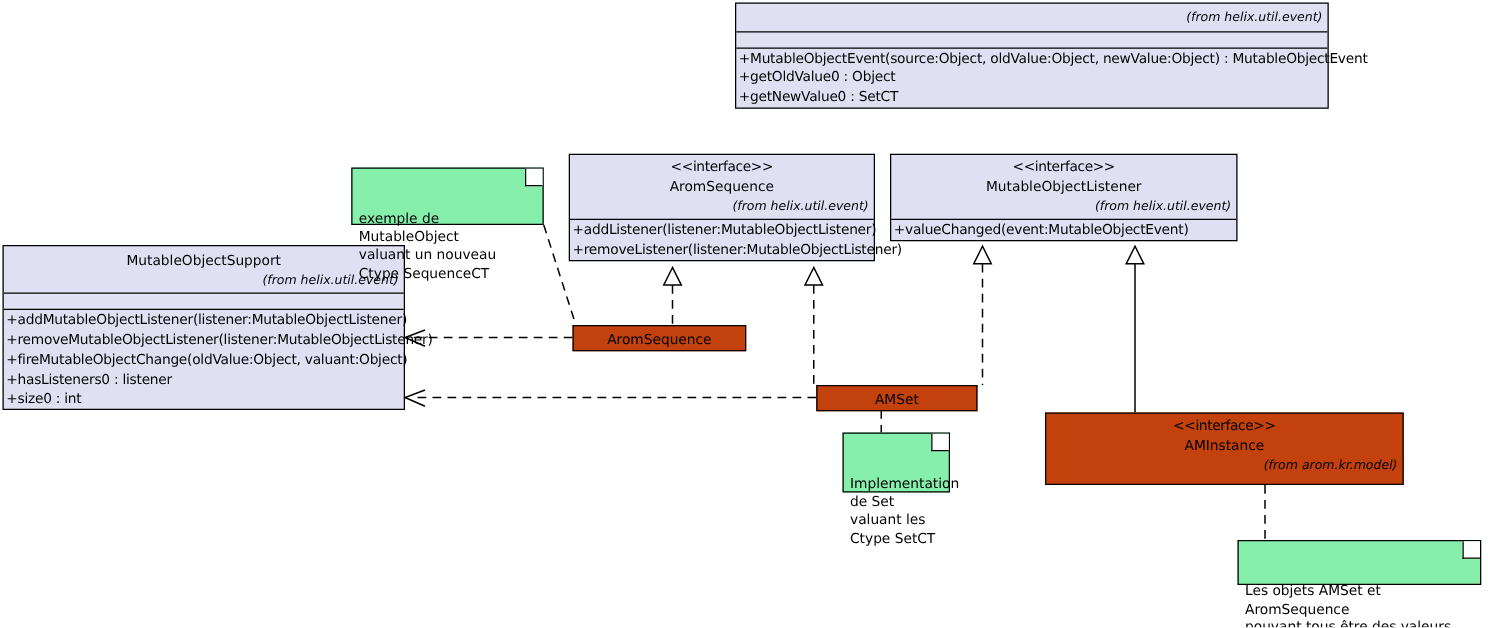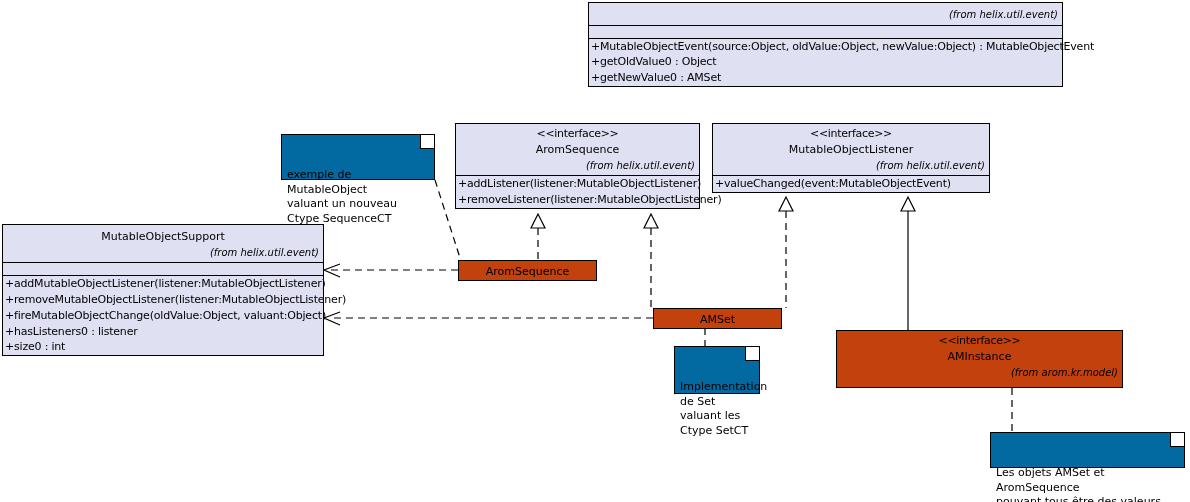--- a/index.html
+++ b/index.html
@@ -76,21 +76,21 @@
   .uml-simple {
     text-align: center;
     font-size: 11px;
     padding: 4px 4px;
   }
 
   
   .uml-note {
     position: absolute;
     box-sizing: border-box;
-    background: #0369a1;
+    background: #86efac;
     border: 1px solid #000000;
     font-size: 11px;
     line-height: 1.35;
     color: #000000;
     padding: 3px 5px 3px 5px;
     white-space: pre-line;
   }
   .note-fold {
     position: absolute;
     top: 0;
@@ -168,21 +168,21 @@
   <div class="uml-class" style="left:588px; top:2px; width:475px;">
     <div class="uml-head">
       <span class="uml-from">(from helix.util.event)</span>
     </div>
     <div class="uml-sep"></div>
     <div class="uml-compartment uml-attr-empty"></div>
     <div class="uml-sep"></div>
     <div class="uml-compartment">
       <div class="uml-op">+MutableObjectEvent(source:Object, oldValue:Object, newValue:Object) : MutableObjectEvent</div>
       <div class="uml-op">+getOldValue0 : Object</div>
-      <div class="uml-op">+getNewValue0 : AMSet</div>
+      <div class="uml-op">+getNewValue0 : SetCT</div>
     </div>
   </div>
 
   <div class="uml-class" style="left:455px; top:123px; width:245px;">
     <div class="uml-head">
       <span class="uml-stereo">&lt;&lt;interface&gt;&gt;</span>
       <span class="uml-name">AromSequence</span>
       <span class="uml-from">(from helix.util.event)</span>
     </div>
     <div class="uml-sep"></div>
@@ -197,21 +197,21 @@
       <span class="uml-stereo">&lt;&lt;interface&gt;&gt;</span>
       <span class="uml-name">MutableObjectListener</span>
       <span class="uml-from">(from helix.util.event)</span>
     </div>
     <div class="uml-sep"></div>
     <div class="uml-compartment">
       <div class="uml-op">+valueChanged(event:MutableObjectEvent)</div>
     </div>
   </div>
 
-  <div class="uml-class" style="left:2px; top:196px; width:322px;margin-top:28px;">
+  <div class="uml-class" style="left:2px; top:196px; width:322px;">
     <div class="uml-head">
       <span class="uml-name">MutableObjectSupport</span>
       <span class="uml-from">(from helix.util.event)</span>
     </div>
     <div class="uml-sep"></div>
     <div class="uml-compartment uml-attr-empty"></div>
     <div class="uml-sep"></div>
     <div class="uml-compartment">
       <div class="uml-op">+addMutableObjectListener(listener:MutableObjectListener)</div>
       <div class="uml-op">+removeMutableObjectListener(listener:MutableObjectListener)</div>

